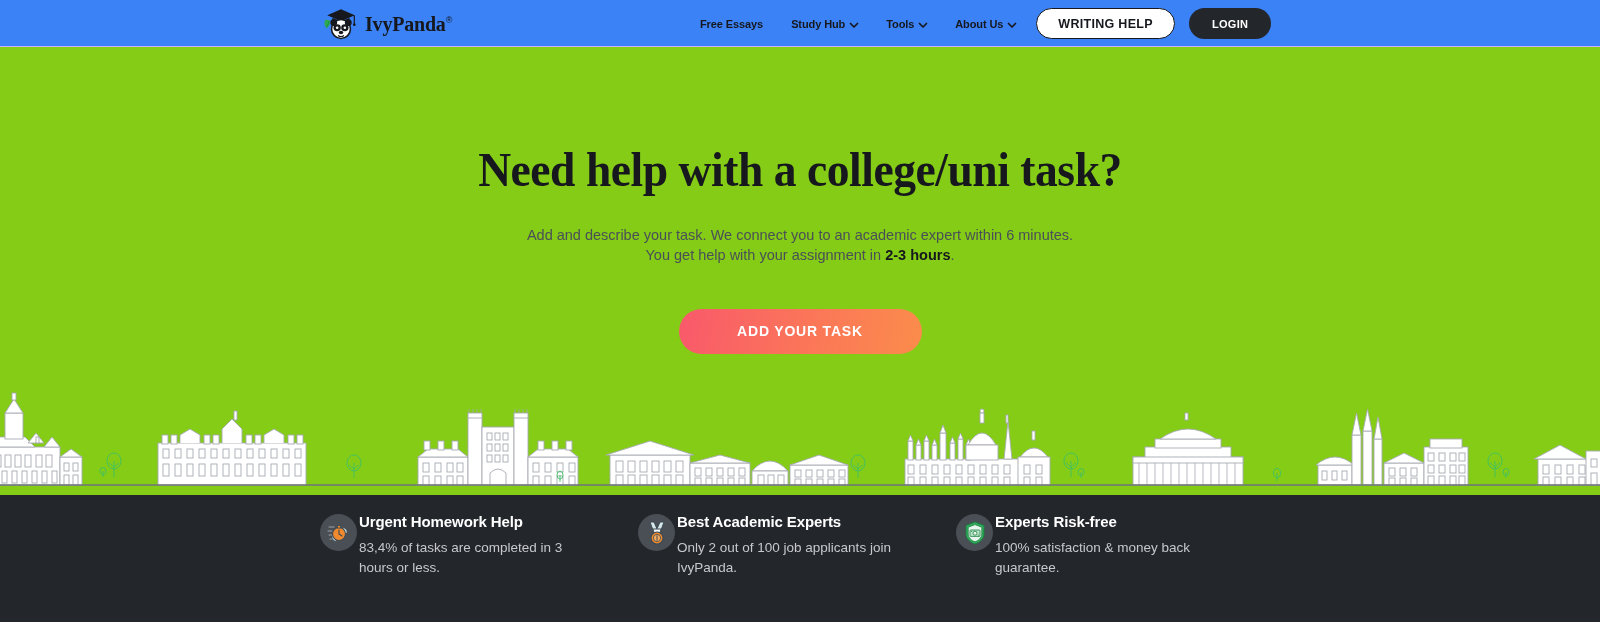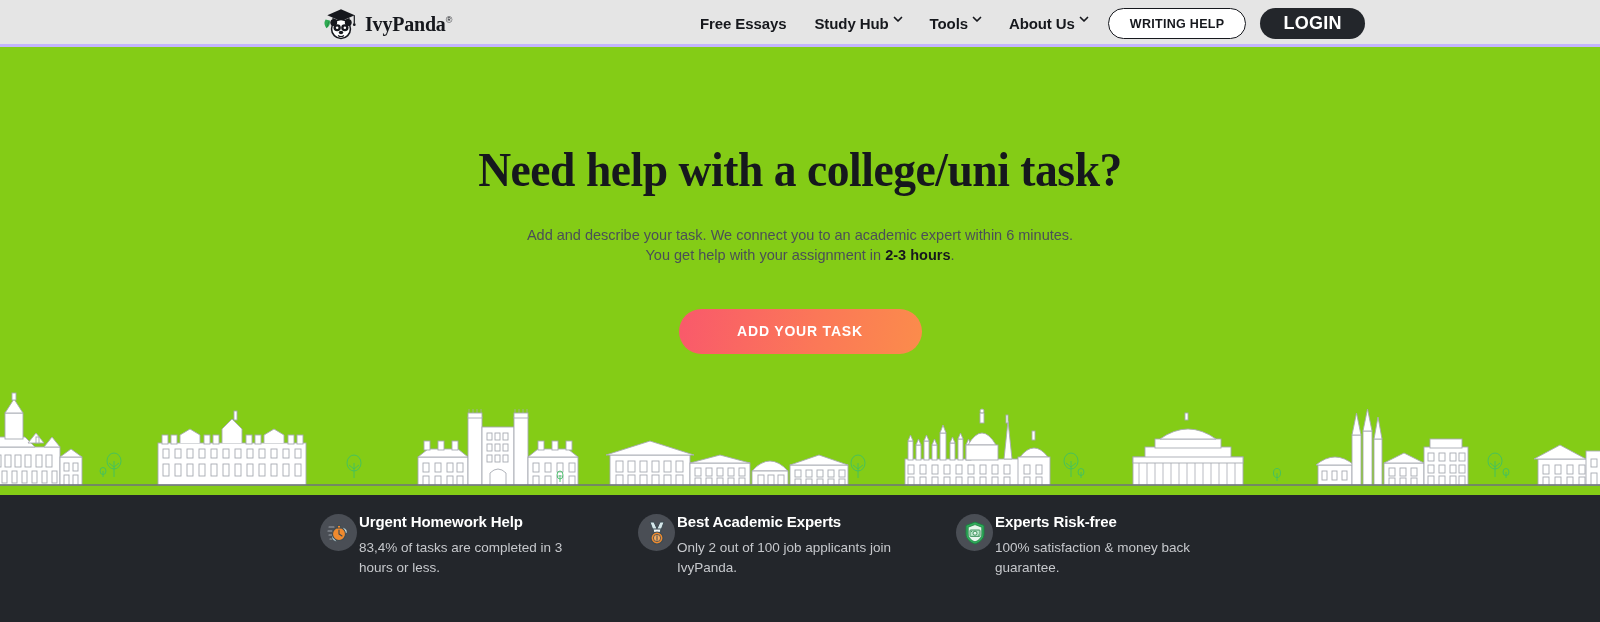--- a/index.html
+++ b/index.html
@@ -14,22 +14,22 @@
     font-family: "Liberation Sans", sans-serif;
     background: #ffffff;
     color: #222;
     -webkit-font-smoothing: antialiased;
   }
 
   
   .header {
     position: relative;
     height: 47px;
-    background: #e5e5e5;
-    border-bottom: 3px solid #c4b5fd;
+    background: #3b82f6;
+    border-bottom: 1px solid #c4b5fd;
     display: flex;
     align-items: center;
   }
 
   .logo {
     position: absolute;
     left: 322px;
     top: 5px;
     display: flex;
     align-items: center;
@@ -58,23 +58,23 @@
     position: absolute;
     left: 700px;
     top: 0;
     height: 47px;
     display: flex;
     align-items: center;
     gap: 0;
   }
   .nav-item {
     display: flex;
-    align-items: flex-start;
+    align-items: flex-end;
     gap: 4px;
-    font-size: 15px;
+    font-size: 11px;
     font-weight: bold;
     color: #16181d;
     cursor: pointer;
     padding: 0 14px 0 0;
     margin-right: 14px;
     white-space: nowrap;
     letter-spacing: -0.1px;
   }
   .nav-item:last-of-type { margin-right: 0; }
   .chev {
@@ -101,21 +101,21 @@
     font-family: "Liberation Sans", sans-serif;
     margin-left: 6px;
   }
   .btn-dark {
     height: 31px;
     padding: 0 23px;
     border: none;
     border-radius: 40px;
     background: #23262b;
     color: #ffffff;
-    font-size: 18px;
+    font-size: 11px;
     font-weight: bold;
     letter-spacing: 0.3px;
     cursor: pointer;
     display: flex;
     align-items: center;
     font-family: "Liberation Sans", sans-serif;
     margin-left: 14px;
   }
 
   

